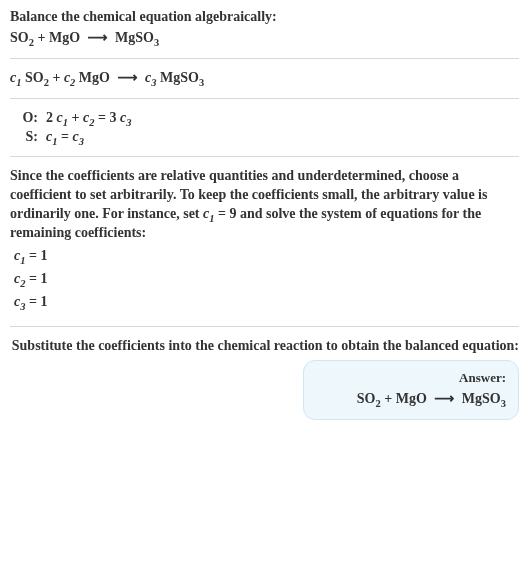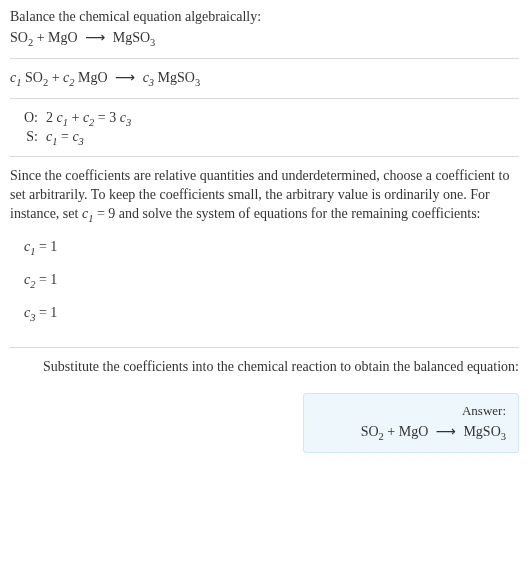--- a/index.html
+++ b/index.html
@@ -10,20 +10,21 @@
     color: #333;
     background: #fff;
     width: 529px;
     box-sizing: border-box;
     line-height: 1.35;
   }
   .section {
     border-bottom: 1px solid #d8d8d8;
     padding-bottom: 10px;
     margin-bottom: 10px;
+    font-weight: bold;
   }
   .section:last-of-type {
     border-bottom: none;
     text-align: right;
   }
   .eqline {
     margin-top: 2px;
   }
   sub {
     font-size: 0.75em;
@@ -40,28 +41,28 @@
   }
   .table-atoms td {
     padding: 0 6px 0 0;
     vertical-align: baseline;
   }
   .table-atoms td.lbl {
     text-align: right;
     padding-right: 8px;
     min-width: 28px;
   }
-  .coefs div { margin: 14px; }
+  .coefs div { margin: 4px; }
   .answer-box {
     background: #eef7fb;
     border: 1px solid #cfe7f0;
-    border-radius: 3px;
+    border-radius: 12px;
     padding: 8px 12px 10px 12px;
     display: inline-block;
-    margin-top: 16px;
+    margin-top: 4px;
     min-width: 190px;
   }
   .answer-box .ans-label {
     font-size: 13px;
     color: #333;
     margin-bottom: 4px;
   }
   .answer-box .ans-eq {
     padding-left: 22px;
   }

